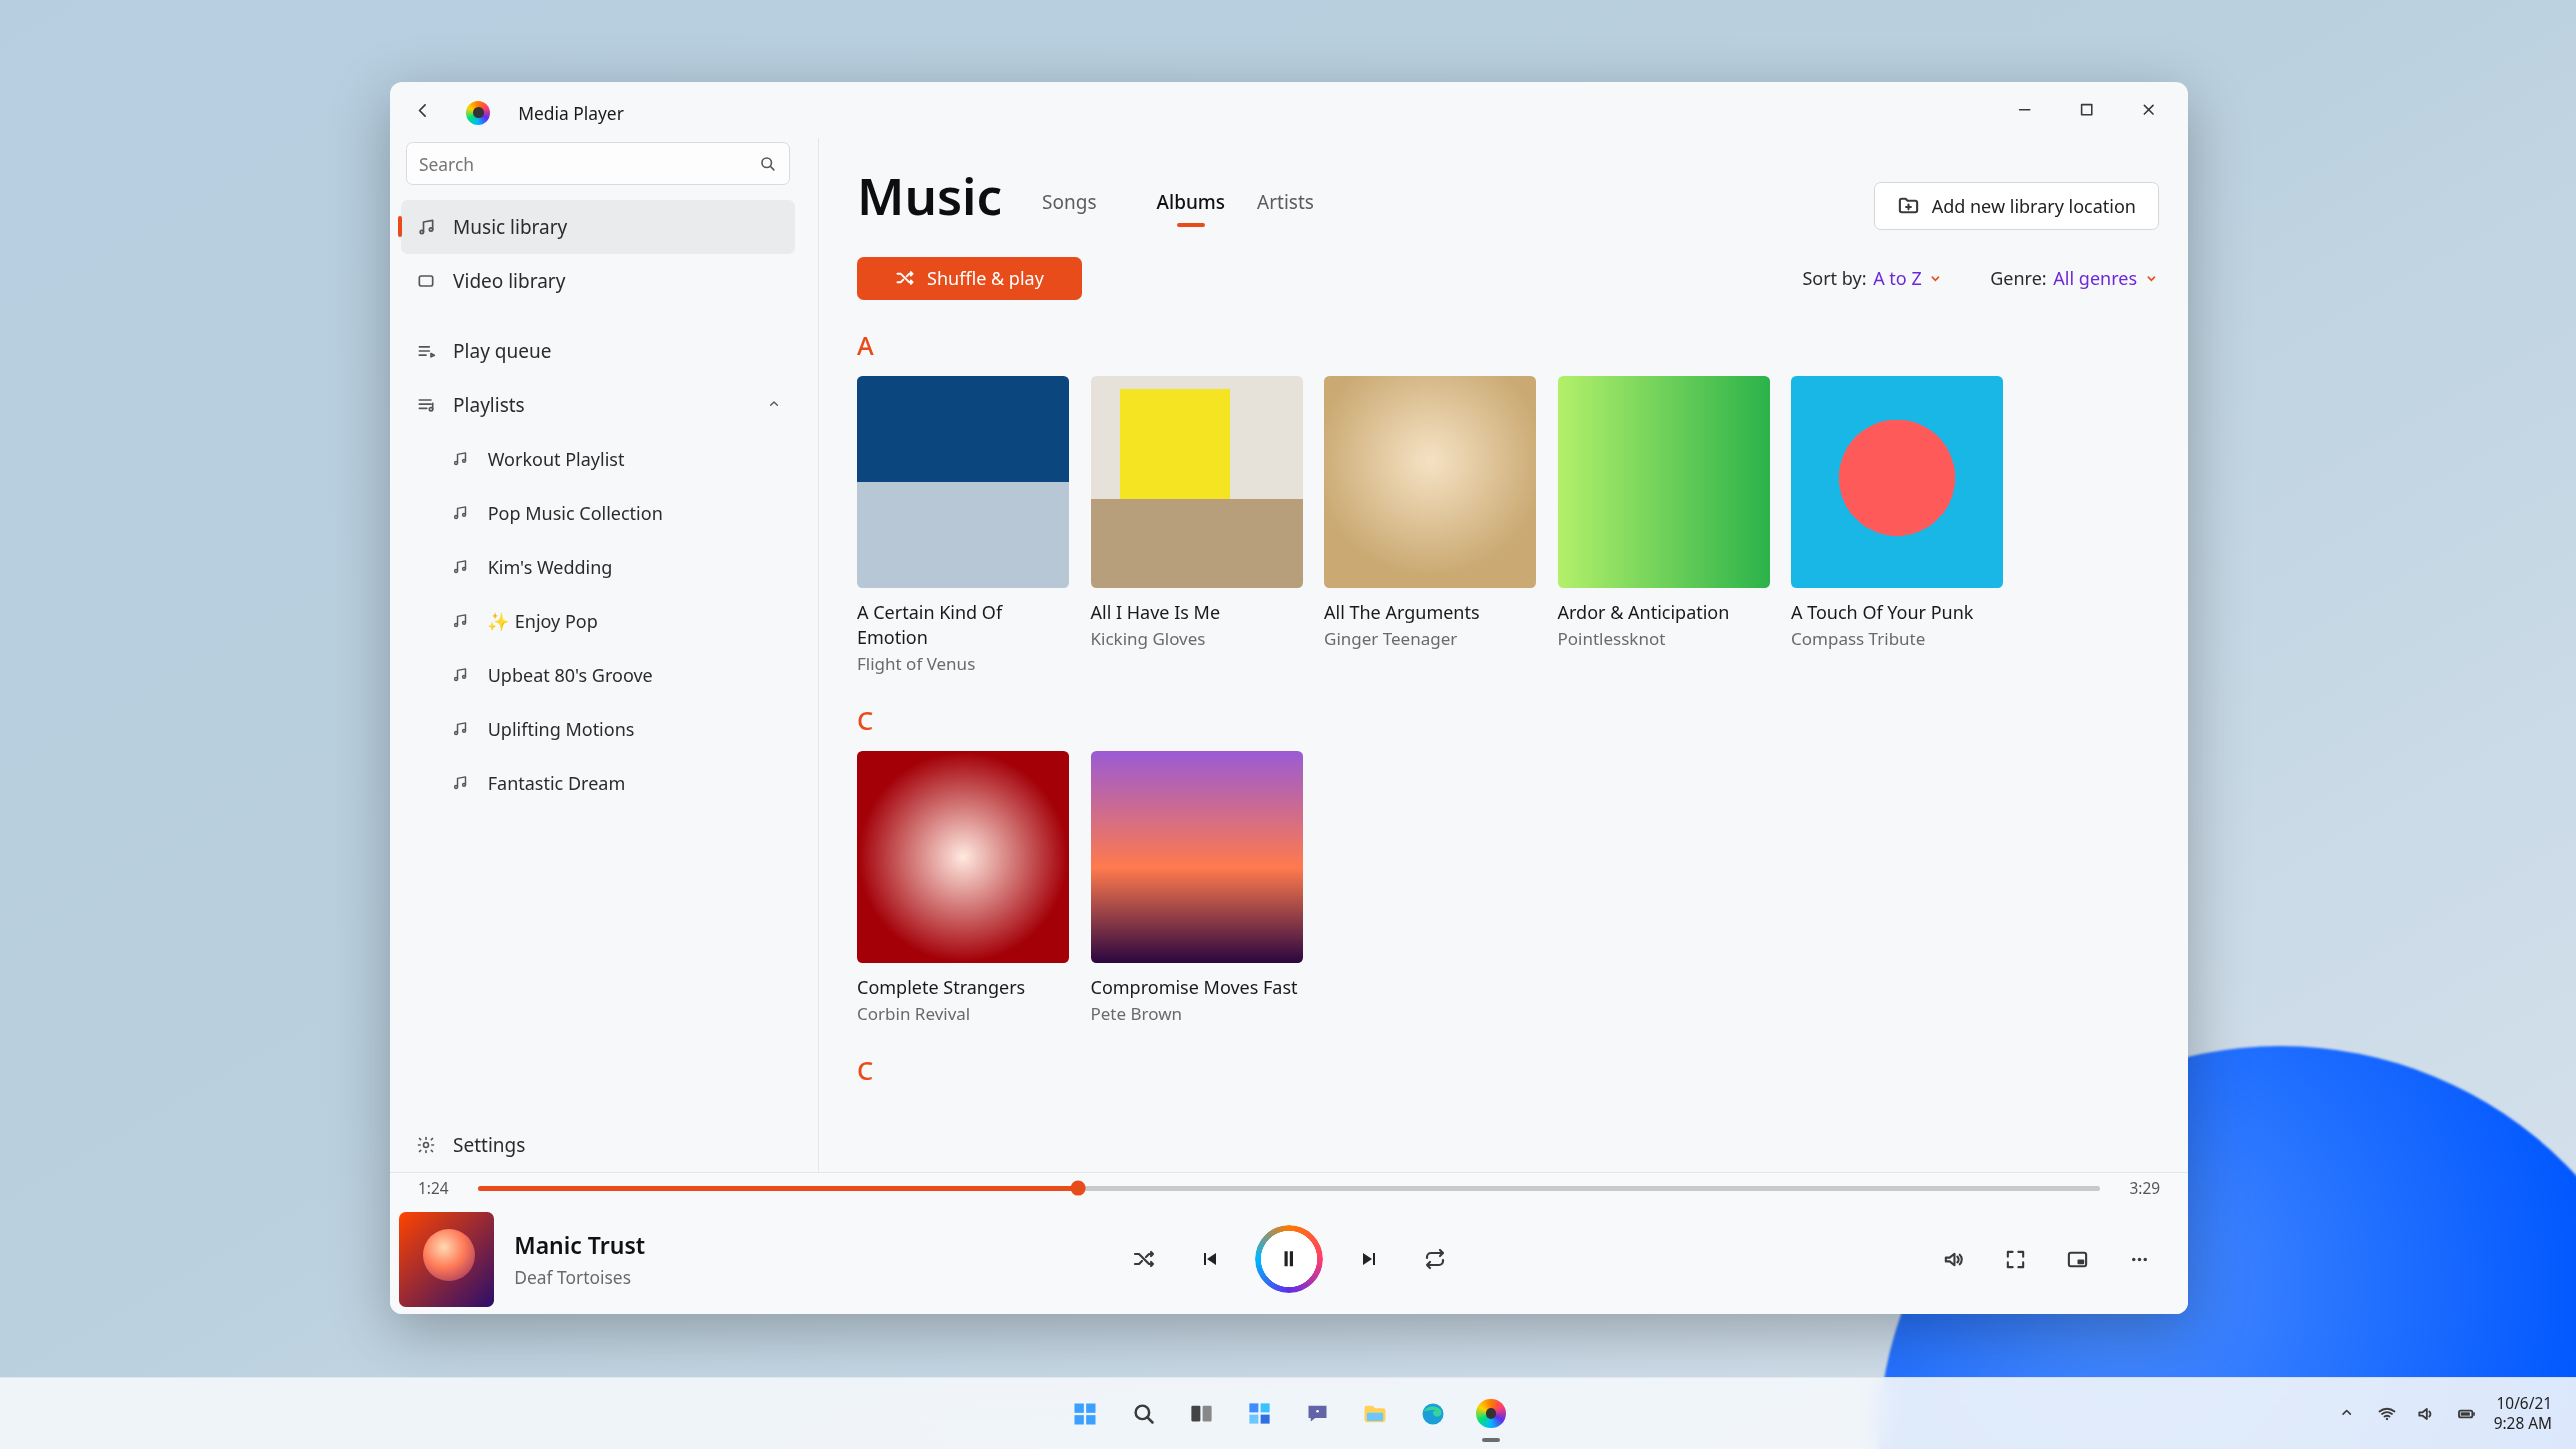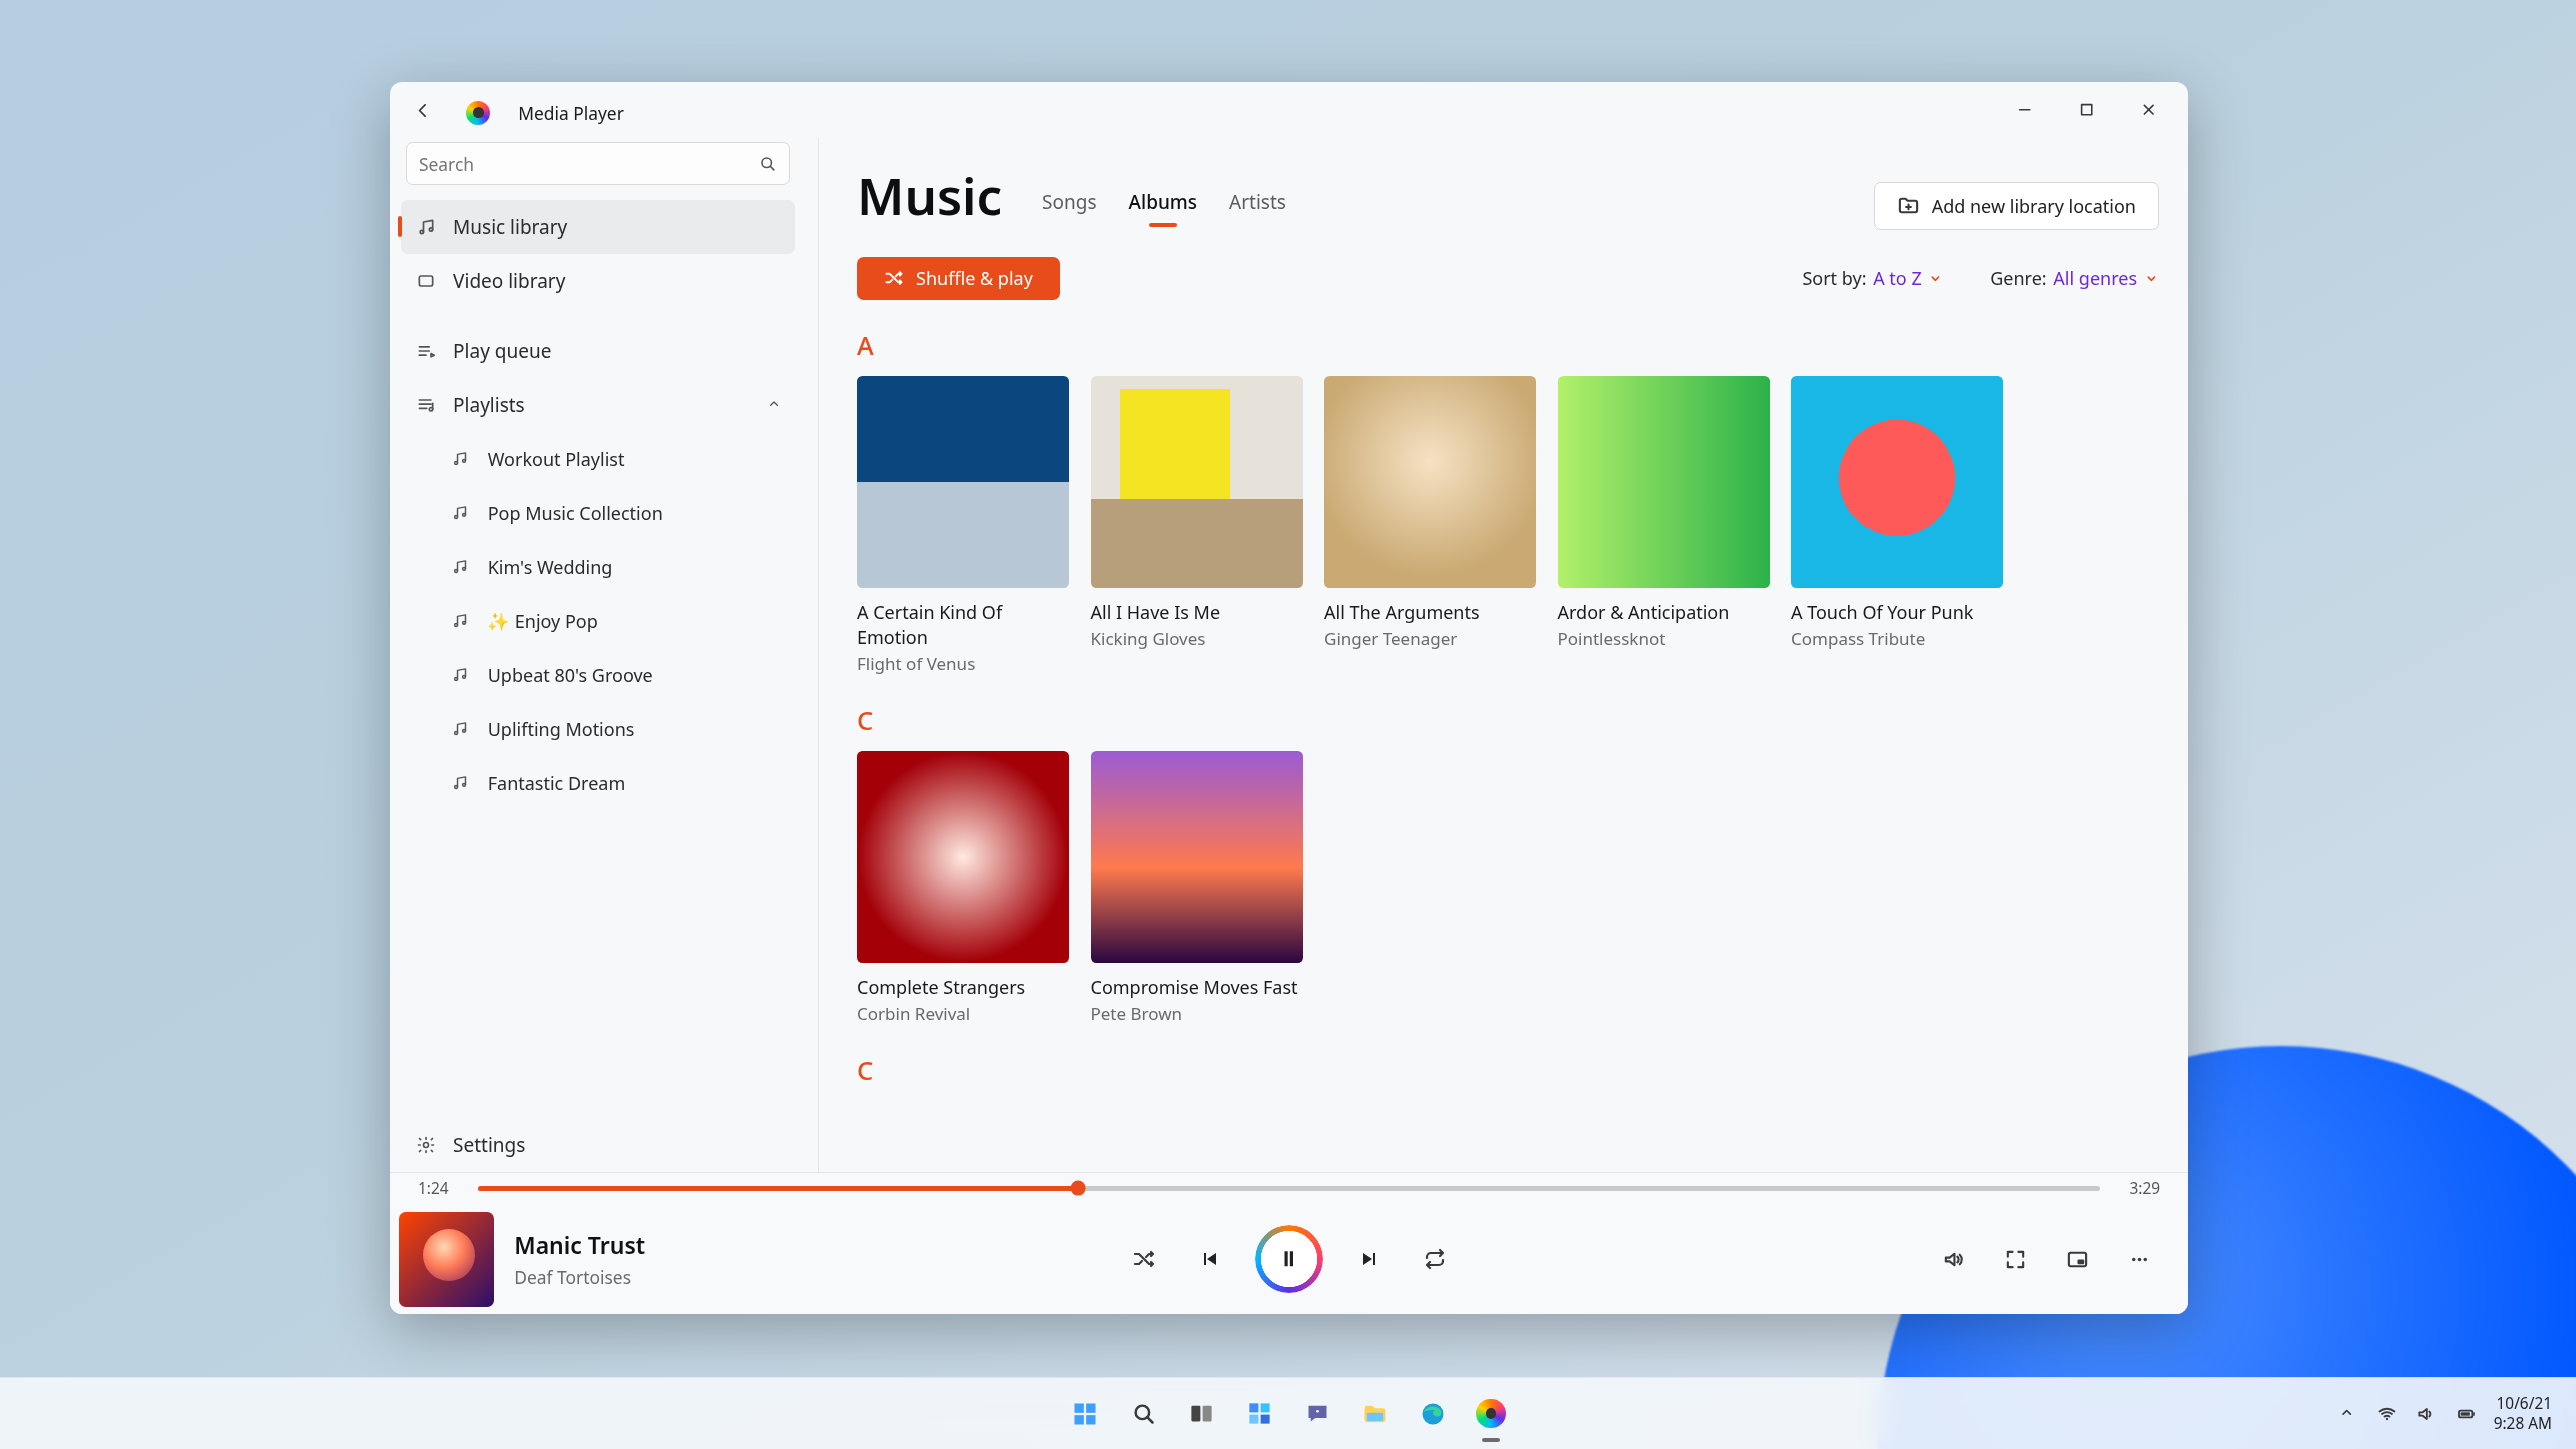--- a/index.html
+++ b/index.html
@@ -50,27 +50,27 @@
 .nav-group-head .chev { margin-left:auto; }
 .spacer { flex:1; }
 .sidebar .section-gap { height: 16px; }
 
 
 .content { flex:1; padding: 21.5px 29.5px 0 38px; display:flex;flex-direction:column; overflow:hidden;}
 .header-row { display:flex; align-items:flex-end; gap:40px; }
 .page-title { font-size: 51px; font-weight:600; color:#0e0e0e; }
 .tabs { display:flex; gap:32px; padding-bottom:5.4px; }
 .tab { font-size:19px; color:#5c5c5c; padding-bottom:9.4px; position:relative;}
-.tab.active { color:#111; font-weight:500;}
+.tab.active { color:#111; font-weight:500;margin-left:28px;}
 .tab.active::after{content:"";position:absolute;left:30%;right:30%;bottom:-2.7px;height:4px;background:#e94c1b;border-radius:2.7px;}
 .lib-btn { margin-left:auto; height:48px; padding:0 21.5px; border:0.7px solid #d4d6d8; border-radius:6.7px; background:#fff; display:flex;align-items:center;gap:12px; font-size:18px; color:#222;}
 .lib-btn svg{width:23px;height:23px;}
 
 .toolbar-row { display:flex; align-items:center; margin-top:27px; }
-.shuffle-btn { height:43px; padding:0 27px; background:#e94c1b; color:#fff; border-radius:6.7px; display:flex;align-items:center;gap:12px; font-size:18px;}
+.shuffle-btn { height:43px; padding:0 38px; background:#e94c1b; color:#fff; border-radius:6.7px; display:flex;align-items:center;gap:12px; font-size:18px;}
 .sort-group { margin-left:auto; display:flex; gap:47px; }
 .sort-ctl { font-size:18px; color:#2b2b2b; display:flex;align-items:center;gap:6.7px;}
 .sort-ctl .val { color:#6d28d9; }
 .sort-ctl svg{width:14.8px;height:14.8px;stroke:#e94c1b;}
 
 .letter-head { font-size:25.5px; color:#e94c1b; margin:28px 0 14.8px 0; font-weight:500;}
 .album-row { display:flex; gap:21.5px; flex-wrap:wrap; }
 .album-card { width:212px; }
 .album-art { width:212px; height:212px; border-radius:5.4px; }
 .album-title { font-size:18px; color:#1a1a1a; margin-top:12px; line-height:1.35;}

